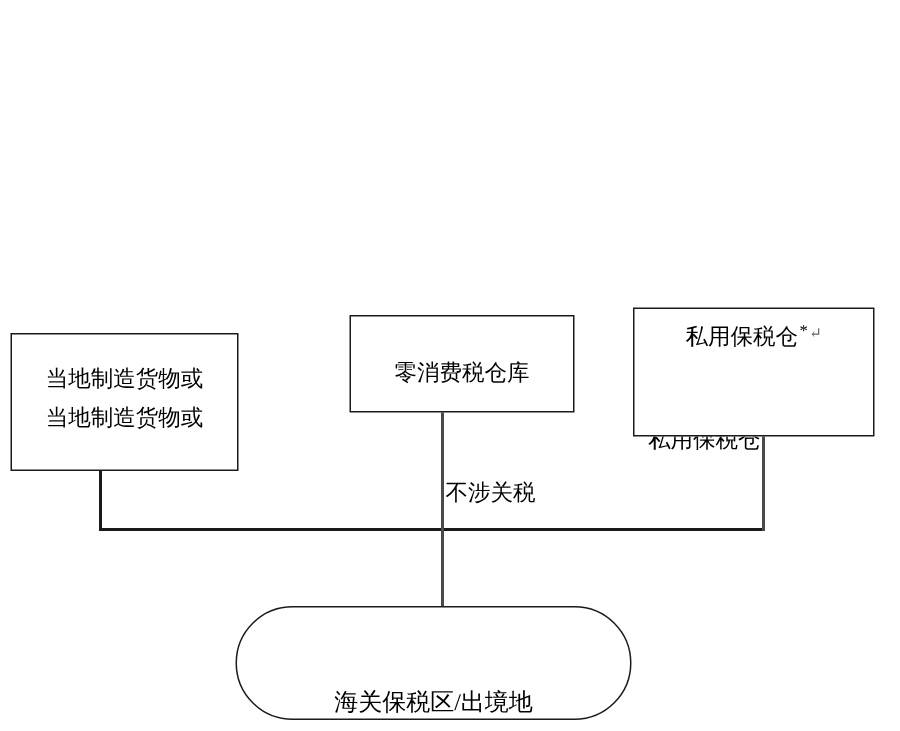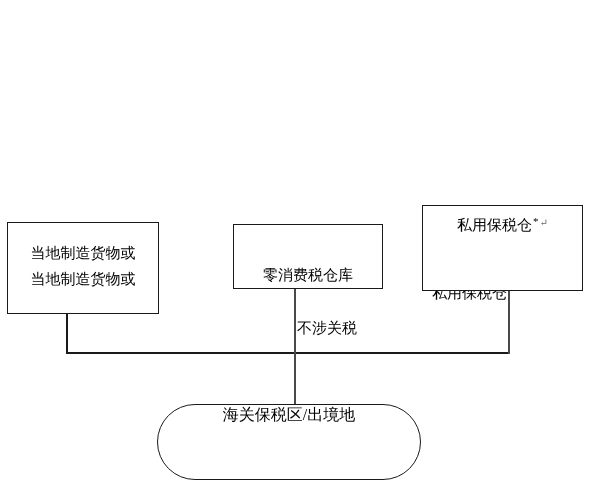--- a/index.html
+++ b/index.html
@@ -64,24 +64,24 @@
     left: 7px;
     top: 178px;
     width: 152px;
     height: 92px;
     margin-top: 44px;
   }
   #box-local .inner { transform: translateY(-2px); }
 
   #box-zero-gst {
     left: 233px;
-    top: 224px;
+    top: 210px;
     width: 150px;
     height: 65px;
-    align-items: flex-end;
+    align-items: center;
     padding-top: 14px;
   }
 
   #box-private {
     left: 422px;
     top: 205px;
     width: 161px;
     height: 86px;
     align-items: flex-start;
     padding-top: 6px;
@@ -104,21 +104,21 @@
     position: absolute;
     left: 157px;
     top: 404px;
     width: 264px;
     height: 76px;
     box-sizing: border-box;
     border: 1px solid #1a1a1a;
     border-radius: 38px;
     background: #ffffff;
     display: flex;
-    align-items: flex-start;
+    align-items: flex-end;
     justify-content: center;
     font-size: 16px;
     white-space: nowrap;
   }
 
   
   .label {
     position: absolute;
     font-size: 15px;
     white-space: nowrap;

